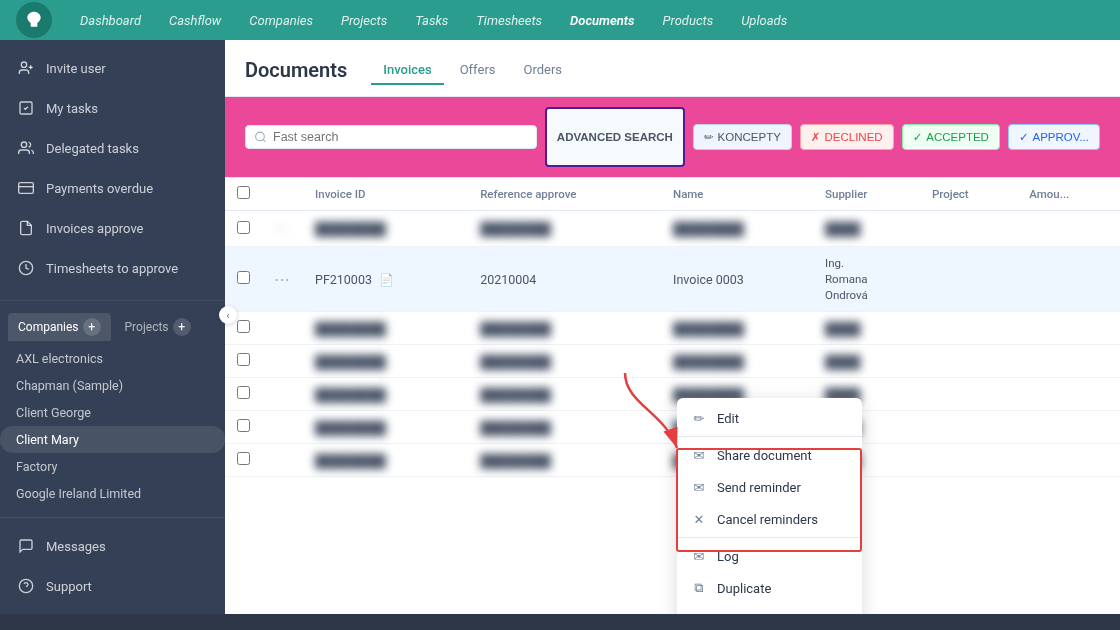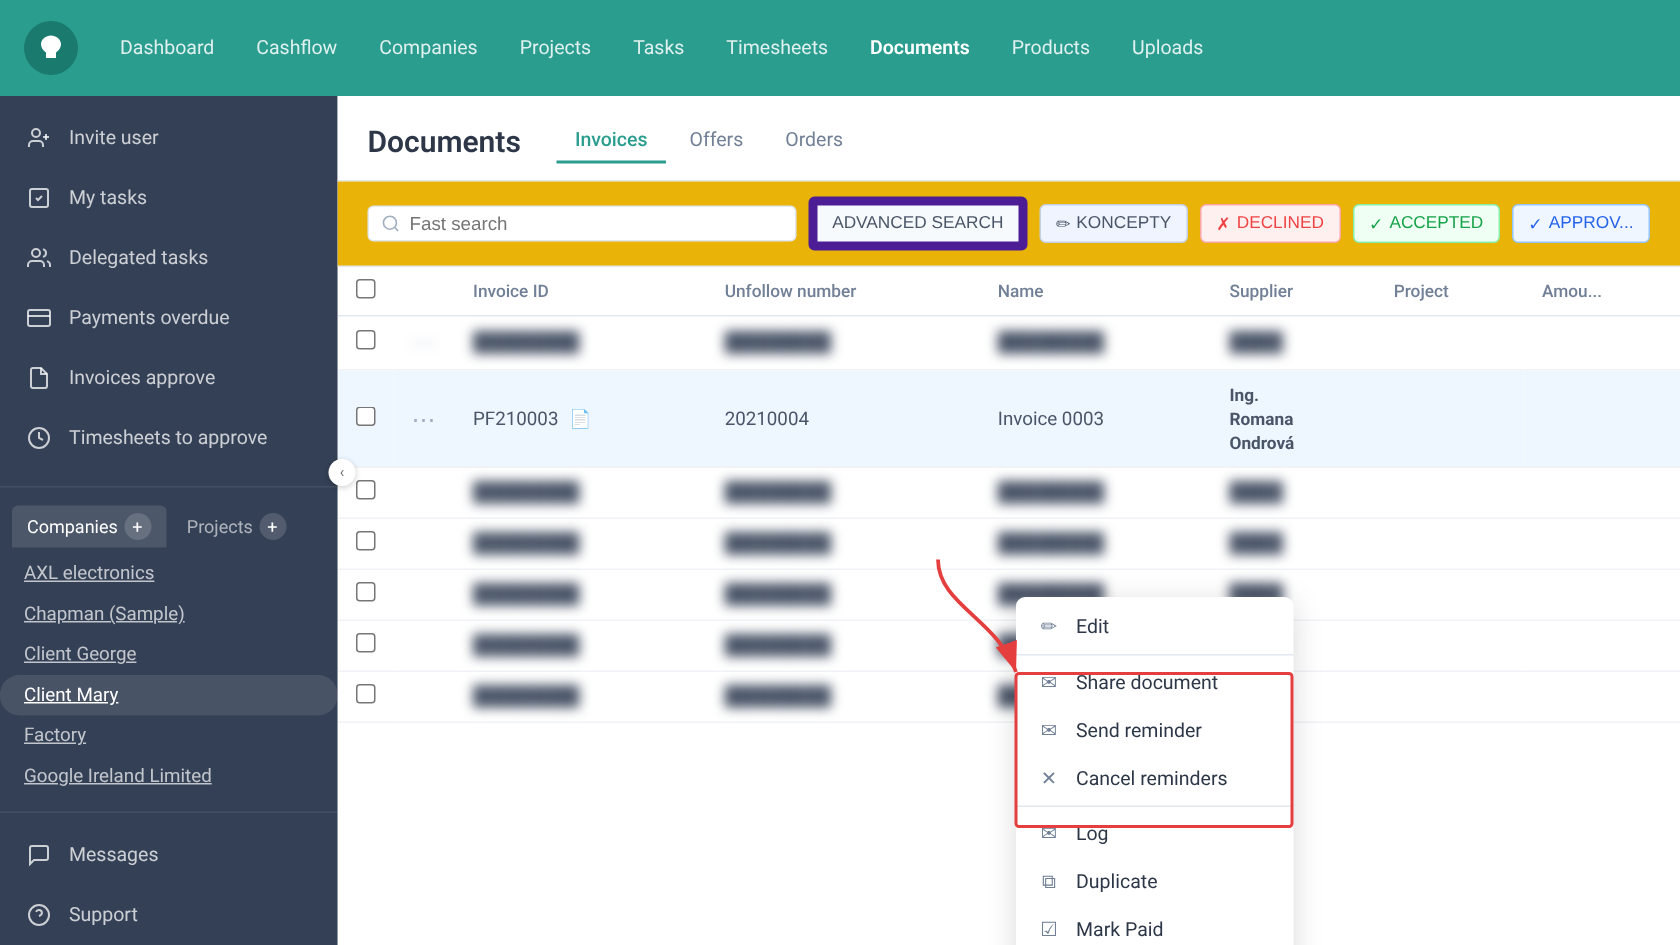--- a/index.html
+++ b/index.html
@@ -1,25 +1,26 @@
 <!DOCTYPE html>
 <html><head>
   <meta charset="utf-8">
   <style>
     * { box-sizing: border-box; margin: 0; padding: 0; }
     body { font-family: -apple-system, BlinkMacSystemFont, 'Segoe UI', Roboto, sans-serif; font-size: 13px; background: #2d3748; width: 1120px; height: 630px; overflow: hidden; }
 
     
     .top-nav {
       background: #2a9d8f;
-      height: 64px;
+      height: 40px;
       display: flex;
       align-items: center;
       padding: 0 16px;
       gap: 4px;
+      font-style: italic;
     }
     .top-nav .logo {
       width: 36px; height: 36px; background: #1a7a6e; border-radius: 50%;
       display: flex; align-items: center; justify-content: center;
       margin-right: 12px; flex-shrink: 0;
     }
     .top-nav .logo svg { width: 20px; height: 20px; }
     .nav-item {
       color: rgba(255,255,255,0.85);
       padding: 8px 12px;
@@ -81,21 +82,20 @@
     }
     .tab-btn.active { background: rgba(255,255,255,0.12); color: #fff; }
     .tab-btn:not(.active) { color: rgba(255,255,255,0.6); }
     .tab-add { width: 18px; height: 18px; background: rgba(255,255,255,0.15); border-radius: 50%; display: flex; align-items: center; justify-content: center; color: #fff; font-size: 12px; cursor: pointer; }
     .company-list { padding: 4px 0; }
     .company-item {
       padding: 6px 16px;
       color: rgba(255,255,255,0.7);
       cursor: pointer;
       font-size: 12.5px;
-      text-decoration: underline;
     }
     .company-item.active { background: rgba(255,255,255,0.1); color: #fff; border-radius: 13px; }
 
     
     .sidebar-bottom {
       padding: 8px 0;
       border-top: 1px solid rgba(255,255,255,0.08);
     }
 
     
@@ -134,21 +134,21 @@
       color: #718096;
       cursor: pointer;
       border-bottom: 2px solid transparent;
       margin-bottom: -1px;
       text-align: center;
     }
     .doc-tab.active { color: #2a9d8f; border-bottom-color: #2a9d8f; font-weight: 500; }
 
     
     .toolbar {
-      background: #eab308;
+      background: #ec4899;
       padding: 10px 20px;
       display: flex;
       align-items: center;
       gap: 8px;
       border-bottom: 1px solid #e2e8f0;
     }
     .search-box {
       display: flex;
       align-items: center;
       border: 1px solid #e2e8f0;
@@ -161,28 +161,29 @@
     }
     .search-box input {
       border: none;
       outline: none;
       font-size: 12.5px;
       color: #4a5568;
       width: 100%;
       background: transparent;
     }
     .adv-search-btn {
-      padding: 6px 10px;
+      padding: 22px 10px;
       background: #f7fafc;
-      border: 6px solid #4c1d95;
+      border: 2px solid #4c1d95;
       border-radius: 4px;
       font-size: 11.5px;
       color: #4a5568;
       cursor: pointer;
       white-space: nowrap;
+      font-weight: bold;
     }
     .filter-btn {
       padding: 5px 10px;
       border-radius: 4px;
       font-size: 11.5px;
       cursor: pointer;
       display: flex;
       align-items: center;
       gap: 4px;
       border: 1px solid transparent;
@@ -258,21 +259,21 @@
       top: 270px;
       width: 186px;
       height: 104px;
       border: 2px solid #e53e3e;
       border-radius: 3px;
       pointer-events: none;
       z-index: 200;
     }
 
     
-    .supplier-text { font-size: 11.5px; color: #4a5568; line-height: 1.4; font-weight: bold; }
+    .supplier-text { font-size: 11.5px; color: #4a5568; line-height: 1.4; }
 
     
     ::-webkit-scrollbar { width: 6px; }
     ::-webkit-scrollbar-track { background: transparent; }
     ::-webkit-scrollbar-thumb { background: #cbd5e0; border-radius: 3px; }
   </style>
 </head>
 <body>
 
 <div style="position: relative; width: 1120px; height: 630px; overflow: hidden;">
@@ -444,21 +445,21 @@
         </button>
       </div>
 
       <div class="table-container">
         <table class="invoice-table">
           <thead>
             <tr>
               <th class="checkbox-cell"><input type="checkbox" style=""></th>
               <th></th>
               <th>Invoice ID</th>
-              <th>Unfollow number</th>
+              <th>Reference approve</th>
               <th>Name</th>
               <th>Supplier</th>
               <th>Project</th>
               <th>Amou...</th>
             </tr>
           </thead>
           <tbody>
             <tr>
               <td class="checkbox-cell"><input type="checkbox" style=""></td>
               <td class="actions-cell"><span class="action-dots blurred">⋯</span></td>

